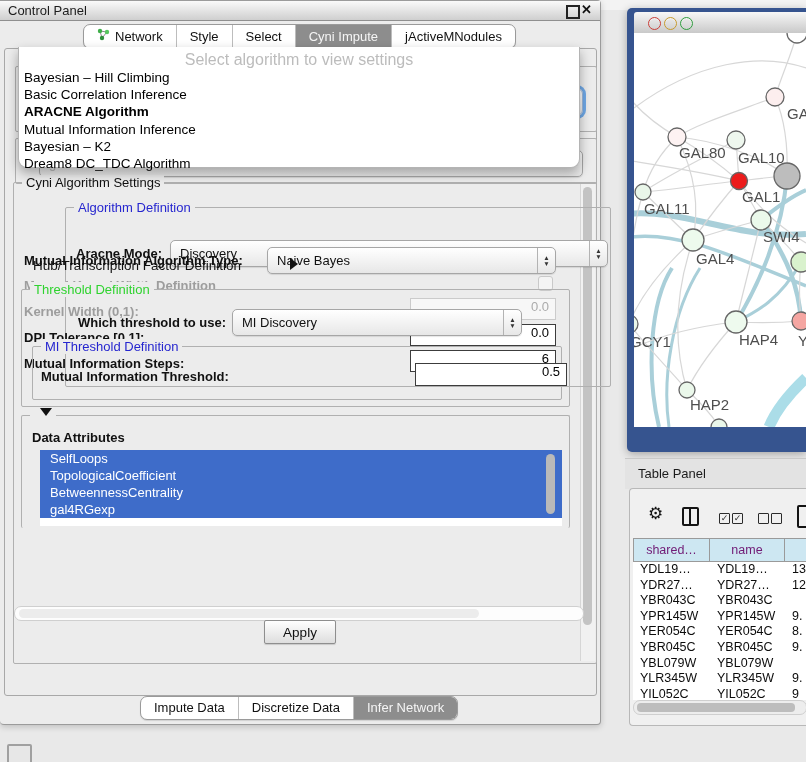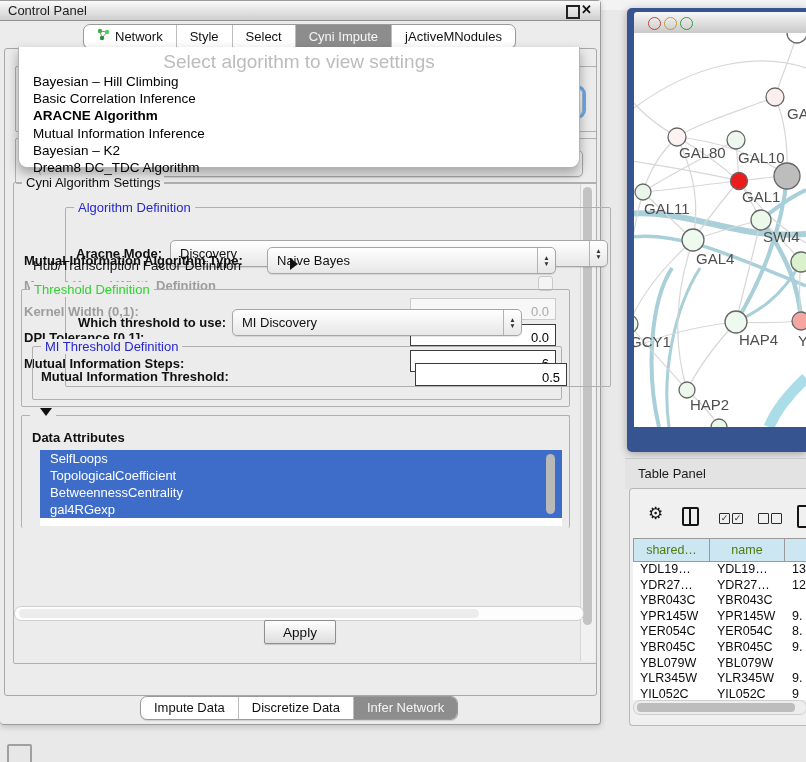--- a/index.html
+++ b/index.html
@@ -32,30 +32,30 @@
   .gtitle.green{color:#2fd32f;}
   .lbl{font-size:13px;font-weight:bold;color:#111;white-space:nowrap;}
   .lbl.plain{font-weight:normal;}
   .lbl.dis{color:#9d9d9d;}
   .combo{border:1px solid #a6a6a6;border-radius:5px;background:linear-gradient(#ffffff,#e7e7e7);
          display:flex;align-items:center;font-size:13px;color:#111;box-shadow:0 1px 1px rgba(0,0,0,.1);}
   .combo .cval{padding-left:9px;flex:1;white-space:nowrap;overflow:hidden;}
   .combo .spin{width:17px;align-self:stretch;border-left:1px solid #b3b3b3;display:flex;flex-direction:column;
                align-items:center;justify-content:center;color:#333;font-size:6.5px;line-height:6px;}
   .field{background:#fff;border:1.5px solid #3c3c3c;font-size:13px;color:#000;
-         display:flex;align-items:flex-end;justify-content:flex-end;padding:0 6px;}
+         display:flex;align-items:flex-start;justify-content:flex-end;padding:0 6px;}
   .field.dis{background:#f7f7f7;border:1px solid #cbcbcb;color:#ababab;}
   .checkbox{width:13px;height:13px;border:1.5px solid #c9c9c9;border-radius:3px;background:#f4f4f4;}
   .tri-right{width:0;height:0;border-left:8px solid #111;border-top:6px solid transparent;border-bottom:6px solid transparent;}
   .tri-down{width:0;height:0;border-top:8px solid #111;border-left:6px solid transparent;border-right:6px solid transparent;display:inline-block;margin-left:6px;}
   
   .popup{left:18px;top:47px;width:560px;height:120px;background:#fff;border:1px solid #b4b4b4;border-top:none;
          border-radius:0 0 9px 9px;box-shadow:0 5px 12px rgba(0,0,0,.32);z-index:5;}
-  .popup-head{text-align:center;font-size:19px;color:#bcbcbc;padding-top:4px;}
-  .pitem{font-size:13.5px;color:#000;height:17.2px;line-height:17.2px;padding-left:14px;white-space:nowrap;}
+  .popup-head{text-align:center;font-size:16px;color:#bcbcbc;padding-top:4px;}
+  .pitem{font-size:13.5px;color:#000;height:17.2px;line-height:17.2px;padding-left:5px;white-space:nowrap;}
   .pitem.bold{font-weight:bold;}
   
   .litem{height:17px;line-height:17px;background:#3e6cc9;color:#fff;font-size:13px;padding-left:10px;white-space:nowrap;}
   
   .vtrack{background:#f1f1f1;border-left:1px solid #d6d6d6;}
   .thumb{background:#c3c3c3;border-radius:5px;}
   .hbar{background:#fdfdfd;border:1px solid #cfcfcf;border-radius:7px;}
   
   .push-btn{border:1px solid #8e8e8e;border-radius:2px;background:linear-gradient(#ffffff,#dedede);
             font-size:13.5px;color:#111;display:flex;align-items:center;justify-content:center;
@@ -68,21 +68,21 @@
   .tl{width:11px;height:11px;border-radius:50%;position:absolute;top:5px;box-shadow:inset 0 1px 1px rgba(255,255,255,.5);}
   .net-canvas{left:7px;top:25px;right:0;height:394px;background:#ffffff;overflow:hidden;}
   
   .tp-titlebar{left:625px;top:458px;width:181px;height:30px;background:#e3e3e3;border-top:1px solid #c9c9c9;}
   .tp-title{left:13px;top:7px;font-size:13px;color:#1c1c1c;}
   .tp-body{left:629px;top:488px;width:177px;height:236px;background:#f0f0f0;border:1px solid #b8b8b8;
            border-right:none;border-radius:4px 0 0 4px;}
   .tool-sq{border:2px solid #141414;background:transparent;}
   .chk{width:9px;height:9px;border:1.5px solid #2b2b2b;border-radius:1px;display:inline-block;
        font-size:9px;line-height:8px;color:#2b2b2b;text-align:center;}
-  .thead-cell{background:#cde7f2;border:1px solid #9a9a9a;border-left:none;font-size:12.5px;color:#4d7c0f;
+  .thead-cell{background:#cde7f2;border:1px solid #9a9a9a;border-left:none;font-size:12.5px;color:#701a75;
               display:flex;align-items:center;justify-content:center;white-space:nowrap;overflow:hidden;}
   .trow{display:grid;grid-template-columns:77px 75px 44px;height:15.6px;}
   .tcell{font-size:12.5px;color:#0c0c0c;line-height:15.6px;padding-left:7px;white-space:nowrap;overflow:hidden;}
   svg text{font-family:"Liberation Sans",sans-serif;}
 </style>
 </head>
 <body>
 
 <div class="abs" style="left:0;top:0;width:806px;height:10px;background:#f3f3f3;"></div>
 

